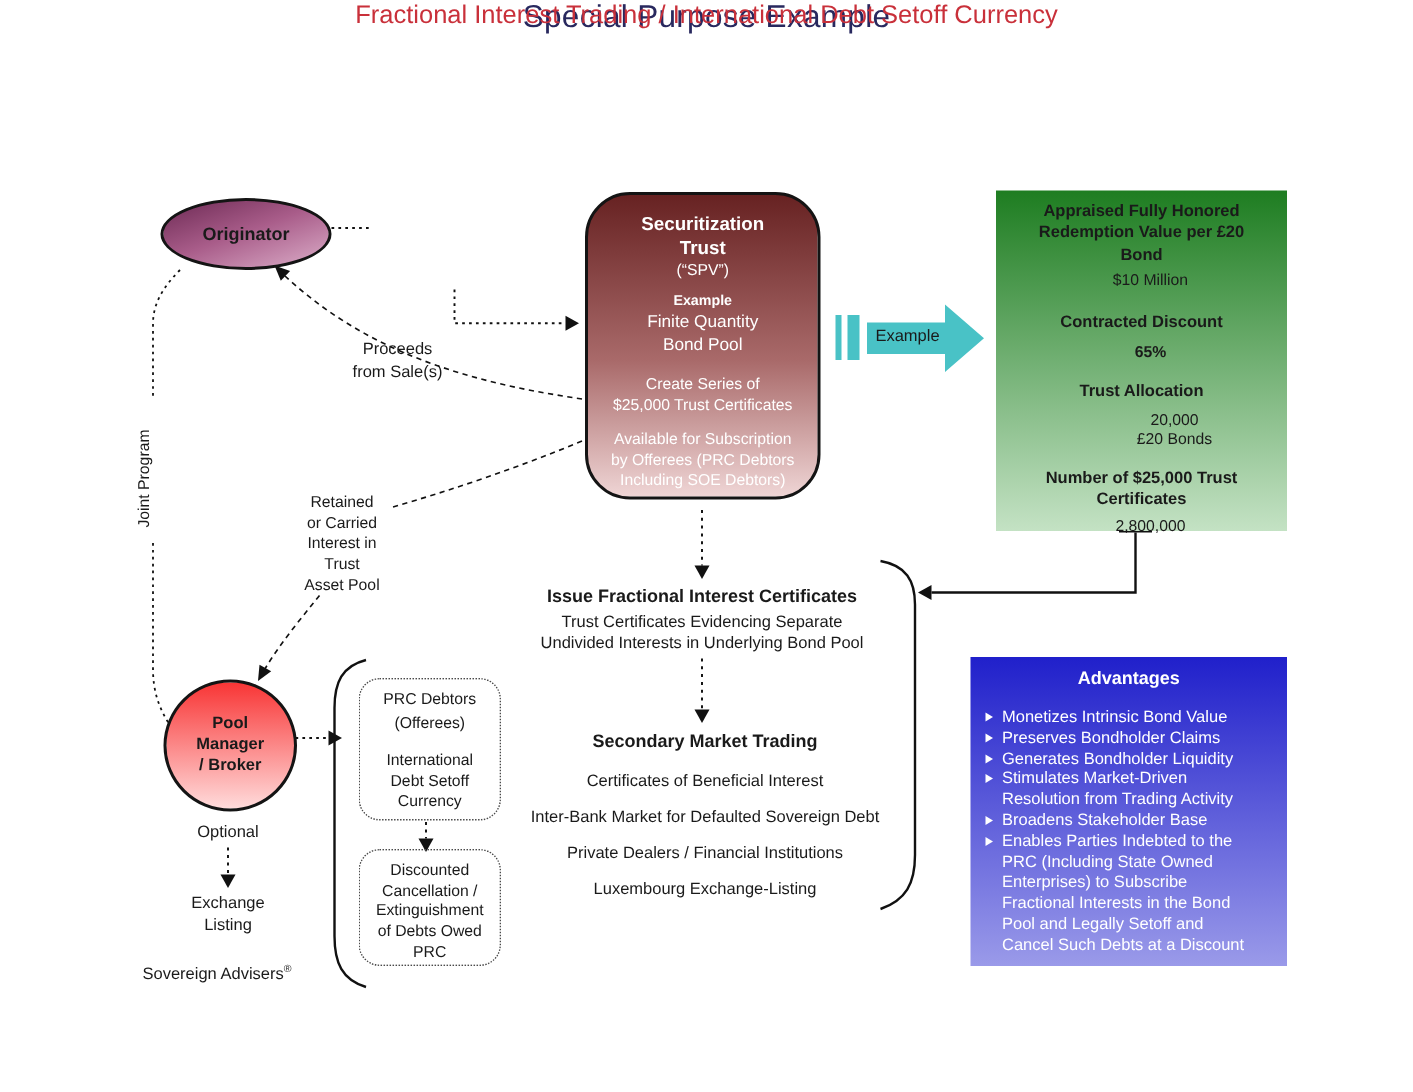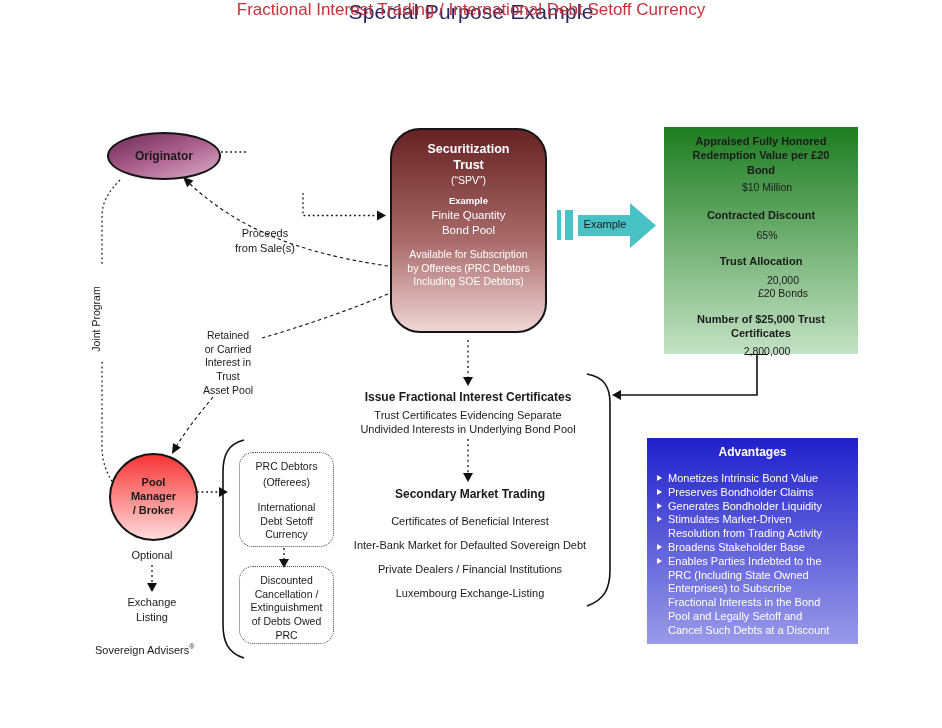--- a/index.html
+++ b/index.html
@@ -31,21 +31,21 @@
   .tb-pool{font-size:11.5px;line-height:1.3;margin-top:2px;}
   .tb-series{font-size:10.5px;line-height:1.3;margin-top:12px;}
   .tb-avail{font-size:10.5px;line-height:1.3;margin-top:10px;}
 
   .exlabel{left:577px;top:218px;width:56px;font-size:11px;}
 
   .greenbox{left:664px;top:127px;width:194px;height:227px;
             background:linear-gradient(#1e7d21,#c4e2c4);box-sizing:border-box;padding-top:7px;text-align:center;}
   .g-h{font-weight:bold;font-size:11px;line-height:1.3;}
   .g-v{font-size:10.5px;line-height:1.3;margin-top:4px;margin-left:12px;}
-  .mt13{margin-top:13px;} .mt12{margin-top:12px;} .mt11{margin-top:11px;} .mt7{margin-top:7px;} .mt5{margin-top:5px;padding-left:32px;}
+  .mt13{margin-top:13px;} .mt12{margin-top:12px;} .mt11{margin-top:11px;} .mt7{margin-top:7px;font-weight:bold;} .mt5{margin-top:5px;padding-left:32px;}
 
   .issue-h{left:318px;top:390px;width:300px;font-weight:bold;font-size:12px;}
   .issue-s{left:318px;top:409px;width:300px;font-size:11px;line-height:1.25;}
 
   .poolcircle{left:109px;top:453px;width:85px;height:84px;border:2.5px solid #141414;border-radius:50%;
               background:linear-gradient(#f83535,#ffdbdb);display:flex;align-items:center;justify-content:center;
               font-weight:bold;font-size:11px;line-height:1.25;text-align:center;}
   .optional{left:112px;top:549px;width:80px;font-size:11px;}
   .exchange{left:112px;top:595px;width:80px;font-size:11px;line-height:1.35;}
   .brand{left:95px;top:643px;font-size:11px;}
@@ -141,20 +141,22 @@
 Trust
 Asset Pool</div>
 
   <div class="abs node trustbox">
     <div class="tb-title pre">Securitization
 Trust</div>
     <div class="tb-spv">(“SPV”)</div>
     <div class="tb-ex">Example</div>
     <div class="tb-pool pre">Finite Quantity
 Bond Pool</div>
+    <div class="tb-series pre">Create Series of
+$25,000 Trust Certificates</div>
     <div class="tb-avail pre">Available for Subscription
 by Offerees (PRC Debtors
 Including SOE Debtors)</div>
   </div>
 
   <div class="abs lbl ctr exlabel">Example</div>
 
   <div class="abs panel greenbox">
     <div class="g-h pre">Appraised Fully Honored
 Redemption Value per £20

